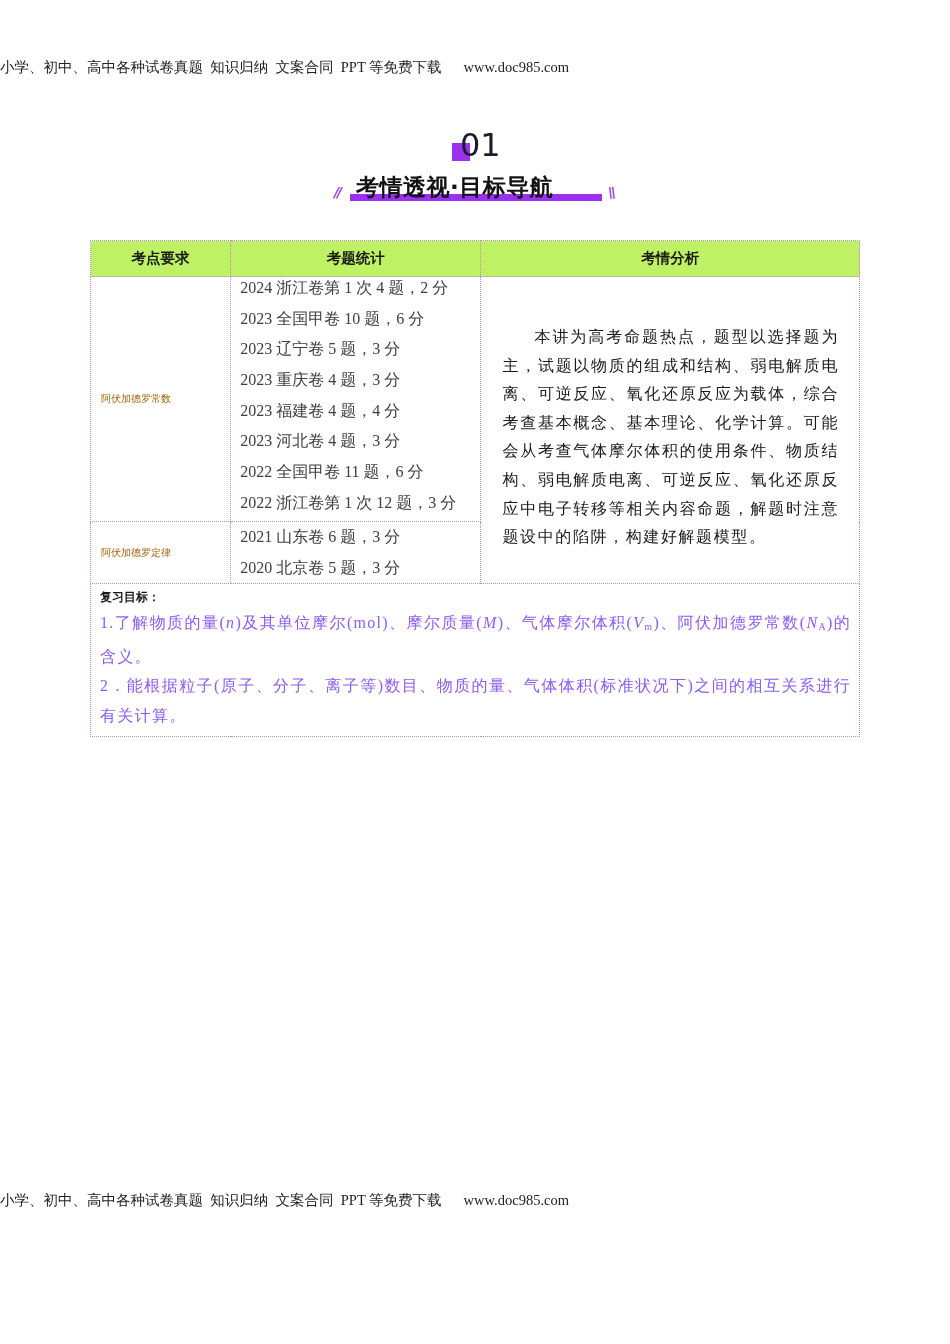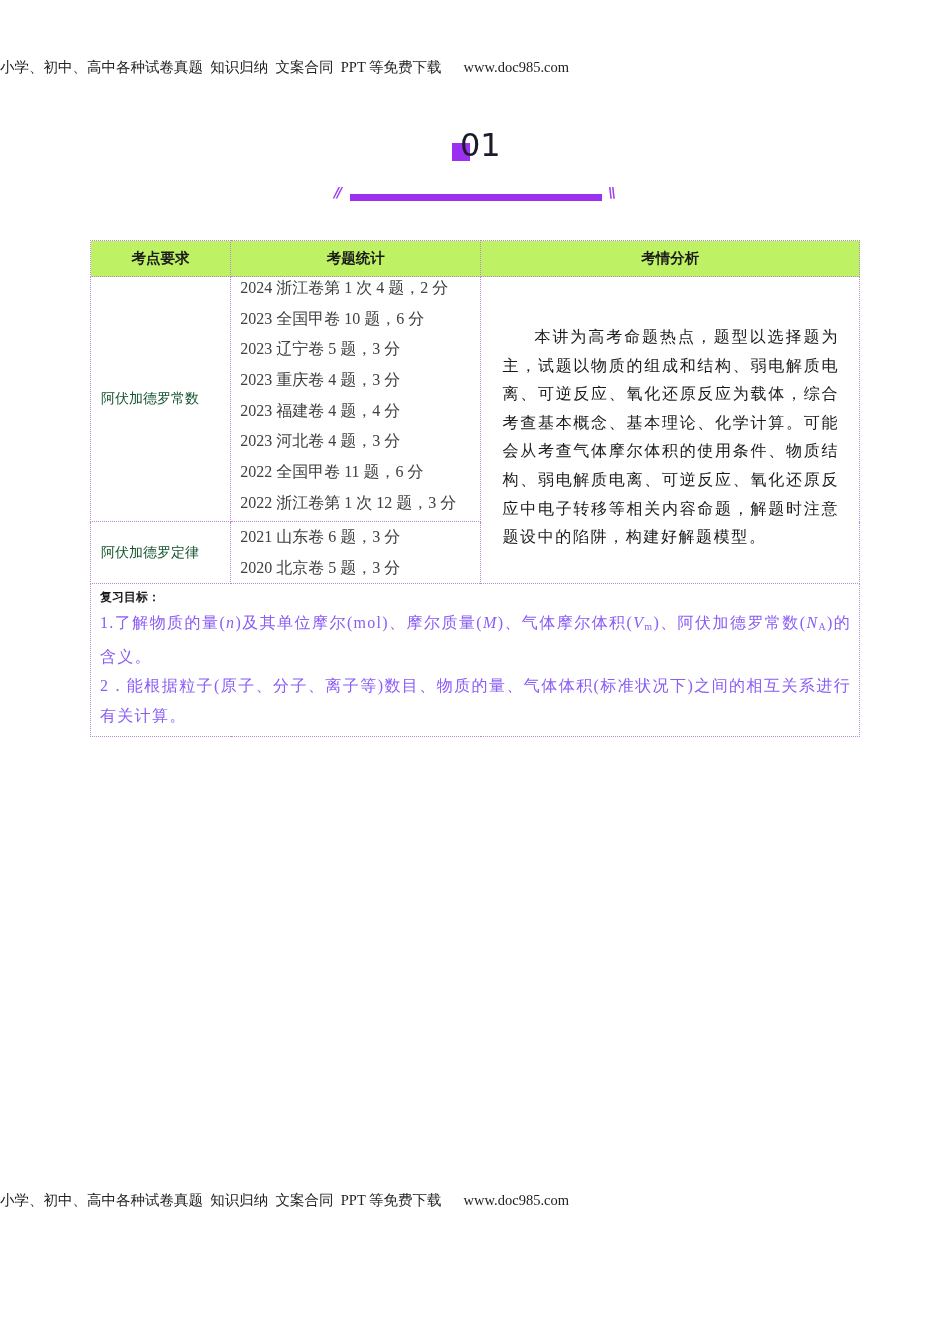--- a/index.html
+++ b/index.html
@@ -122,23 +122,23 @@
       font-weight: bold;
       font-size: 14.5px;
       color: #1a1a1a;
       text-align: center;
     }
     .col1 { width: 140px; }
     .col2 { width: 250px; }
     .col3 { width: 378px; }
     .point-label {
       font-family: Liberation Sans, sans-serif;
-      font-size: 14px;
+      font-size: 10px;
       padding-left: 10px !important;
-      color: #14532d;
+      color: #a16207;
     }
     .stat-cell { padding: 0 0 0 9px !important; vertical-align: top !important; }
     .stat-line {
       height: 30.7px;
       line-height: 30.7px;
       font-family: "Liberation Serif", "DejaVu Serif", serif;
       font-size: 16px;
       white-space: nowrap;
       color: #404040;
     }
@@ -186,20 +186,21 @@
 <div class="page-header"><span>小学、初中、高中各种试卷真题  知识归纳  文案合同  PPT 等免费下载</span><span class="url">www.doc985.com</span></div>
 
 <div class="title-block">
   <div class="num-wrap">
     <div class="num-square"></div>
     <div class="num-text">01</div>
   </div>
   <div class="title-row">
     <span class="slash left">//</span>
     <div class="title-bar"></div>
+    <div class="title-text">考情透视·目标导航</div>
     <span class="slash right">\\</span>
   </div>
 </div>
 
 <table class="exam-table">
   <colgroup>
     <col class="col1">
       <col class="col2">
       <col class="col3">
   </colgroup>

